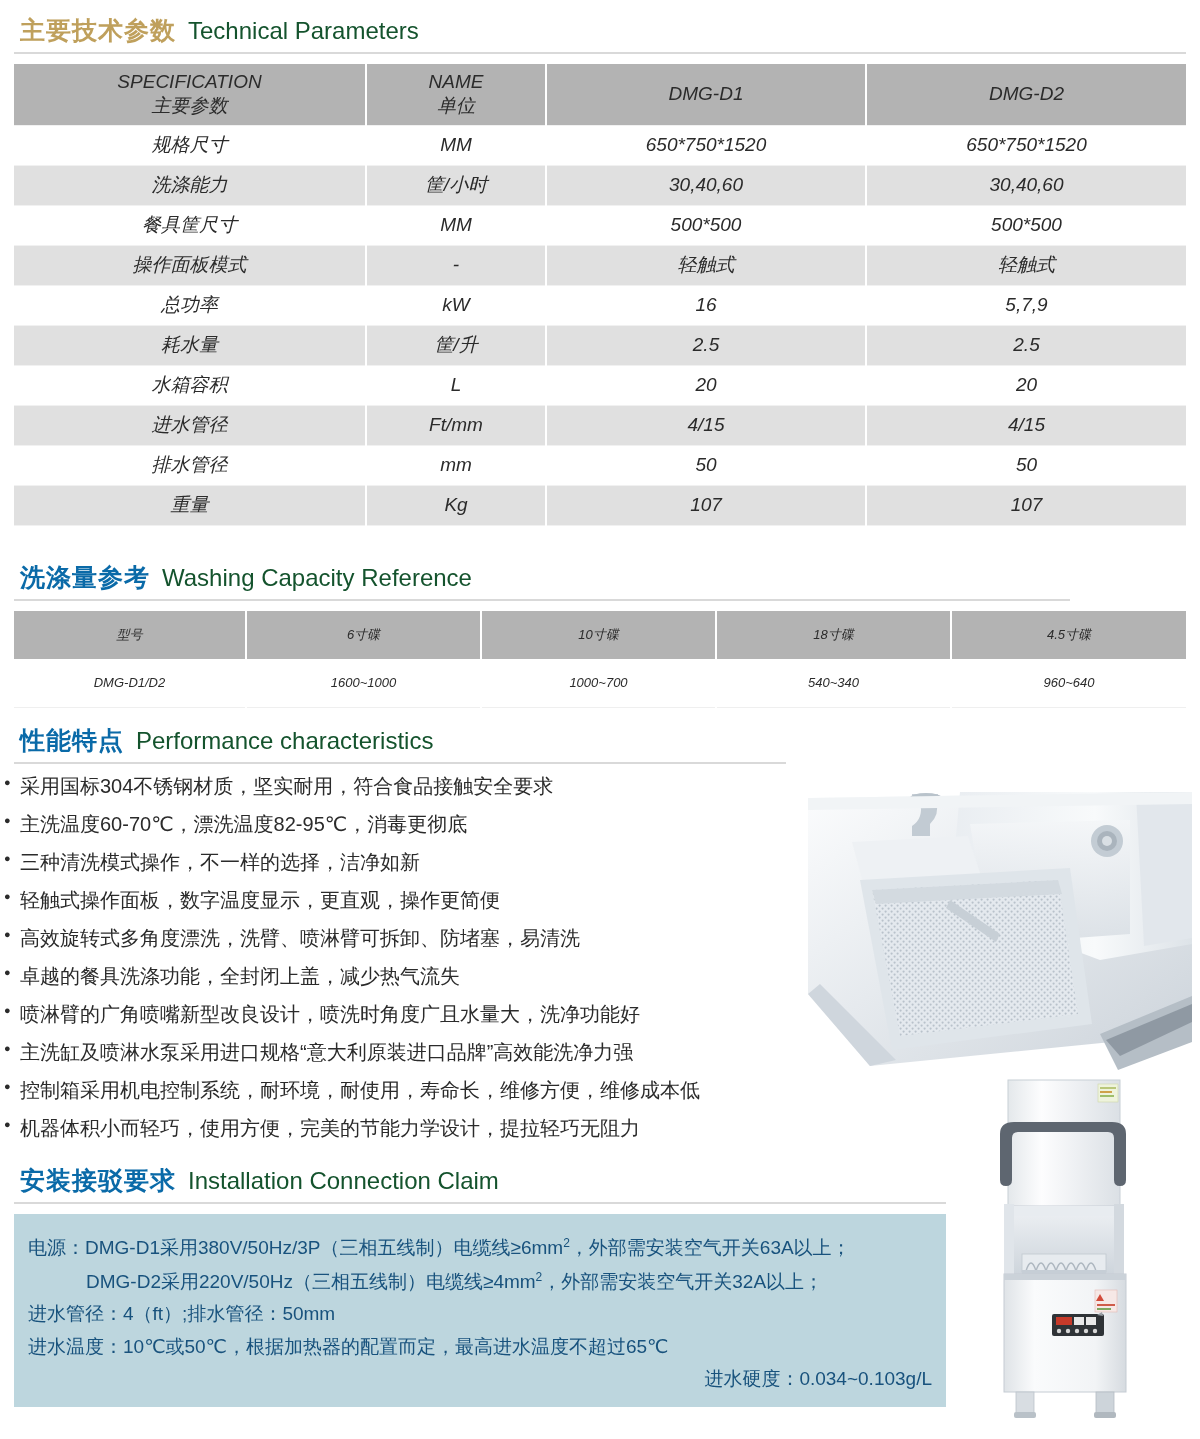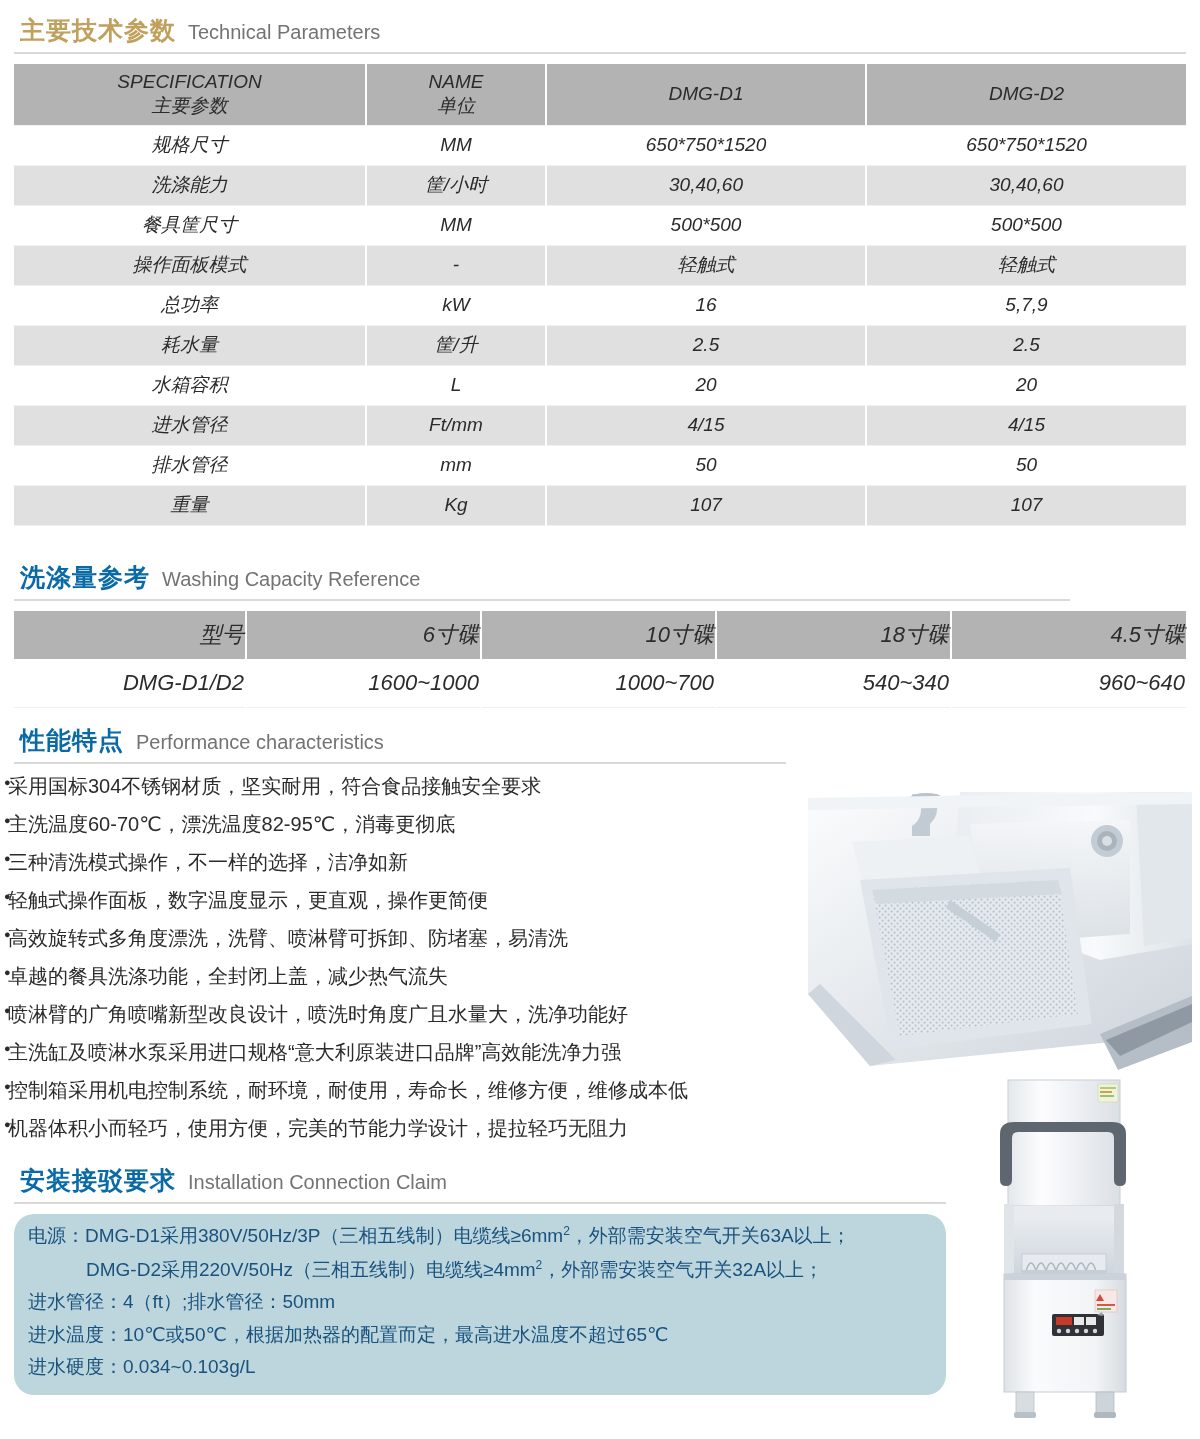--- a/index.html
+++ b/index.html
@@ -11,21 +11,21 @@
     color: #2b2b2b;
     overflow: hidden;
   }
   .page { position: relative; width: 1200px; height: 1439px; }
 
   
   .sec-head { display: flex; align-items: baseline; gap: 12px; padding: 0 0 0 20px; }
   .sec-cn { font-size: 25px; font-weight: bold; letter-spacing: 1px; line-height: 1; }
   .sec-cn.gold { color: #bfa05c; }
   .sec-cn.blue { color: #0a6aa8; }
-  .sec-en { font-size: 20px; color: #737373; line-height: 1; }
+  .sec-en { font-size: 24px; color: #14532d; line-height: 1; }
   .rule { height: 2px; background: #d9d9d9; margin: 9px 14px 0 14px; }
 
   
   table { border-collapse: collapse; table-layout: fixed; font-style: italic; }
   .tbl-spec { width: 1172px; margin: 10px 14px 0 14px; }
   .tbl-spec th, .tbl-spec td {
     text-align: center; vertical-align: middle;
     font-size: 19px; color: #2b2b2b;
     border-right: 2px solid #ffffff;
     border-bottom: 1px solid #f1f1f1;
@@ -33,49 +33,49 @@
   .tbl-spec th:last-child, .tbl-spec td:last-child { border-right: none; }
   .tbl-spec thead th { background: #b3b3b3; height: 52px; padding: 6px 4px; line-height: 1.28; font-weight: normal; }
   .tbl-spec tbody td { height: 40px; }
   .tbl-spec tbody tr:nth-child(odd) td { background: #ffffff; }
   .tbl-spec tbody tr:nth-child(even) td { background: #e0e0e0; }
   .hl1 { display:block; }
   .hl2 { display:block; }
 
   .tbl-wash { width: 1172px; margin: 10px 14px 0 14px; }
   .tbl-wash th, .tbl-wash td {
-    text-align: right; vertical-align: middle;
-    font-size: 22px; color: #2b2b2b;
+    text-align: center; vertical-align: middle;
+    font-size: 13px; color: #2b2b2b;
     border-right: 2px solid #ffffff;
   }
   .tbl-wash th:last-child, .tbl-wash td:last-child { border-right: none; }
   .tbl-wash thead th { background: #b3b3b3; height: 48px; font-weight: normal; }
   .tbl-wash tbody td { background: #ffffff; height: 48px; border-bottom: 1px solid #efefef; }
 
   
   .feat-list { margin: 12px 0 0 0; padding: 0; list-style: none; }
   .feat-list li {
     font-size: 20px; color: #2b2b2b;
-    line-height: 1.0; padding: 0 0 0 8px; margin-bottom: 18px;
+    line-height: 1.0; padding: 0 0 0 20px; margin-bottom: 18px;
     position: relative; white-space: nowrap;
   }
   .feat-list li::before {
     content: "\25CF"; position: absolute; left: 4px; top: 1px;
     font-size: 11px; color: #2b2b2b;
   }
 
   
   .install-box {
     background: #bdd6de; margin: 10px 14px 0 14px;
-    padding: 10px 14px 16px 14px; width: 932px; border-radius: 20px;
+    padding: 22px 14px 16px 14px; width: 932px;
   }
   .install-box p {
     margin: 0 0 10px 0; font-size: 19px; color: #18527d; line-height: 1.18; white-space: nowrap;
   }
-  .install-box p:last-child { margin-bottom: 0; }
+  .install-box p:last-child { margin-bottom: 0; text-align: right; }
   .install-box p.indent { padding-left: 58px; }
   .install-box sup { font-size: 12px; vertical-align: super; }
 
   
   .img-sink { position: absolute; left: 800px; top: 784px; width: 396px; height: 286px; overflow: hidden; background: #ffffff; }
   .img-machine { position: absolute; left: 960px; top: 1072px; width: 238px; height: 365px; overflow: hidden; background: #ffffff; }
 
   .blk-spec { position: absolute; left: 0; top: 18px; width: 1200px; }
   .blk-wash { position: absolute; left: 0; top: 565px; width: 1084px; }
   .blk-feat { position: absolute; left: 0; top: 728px; width: 800px; }

